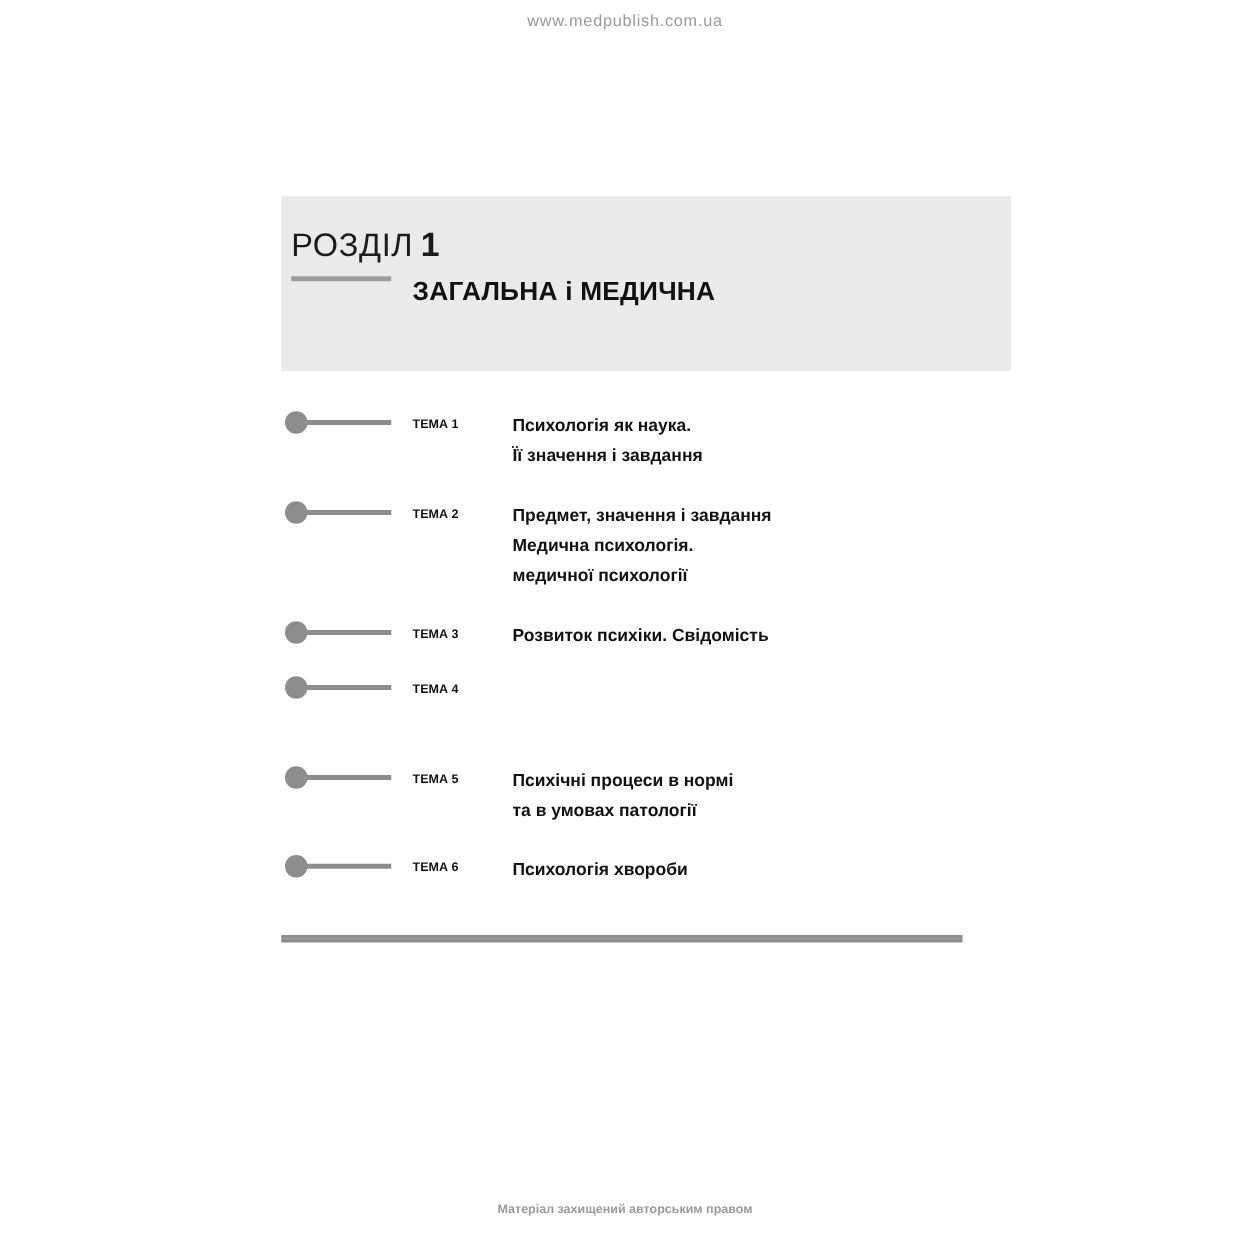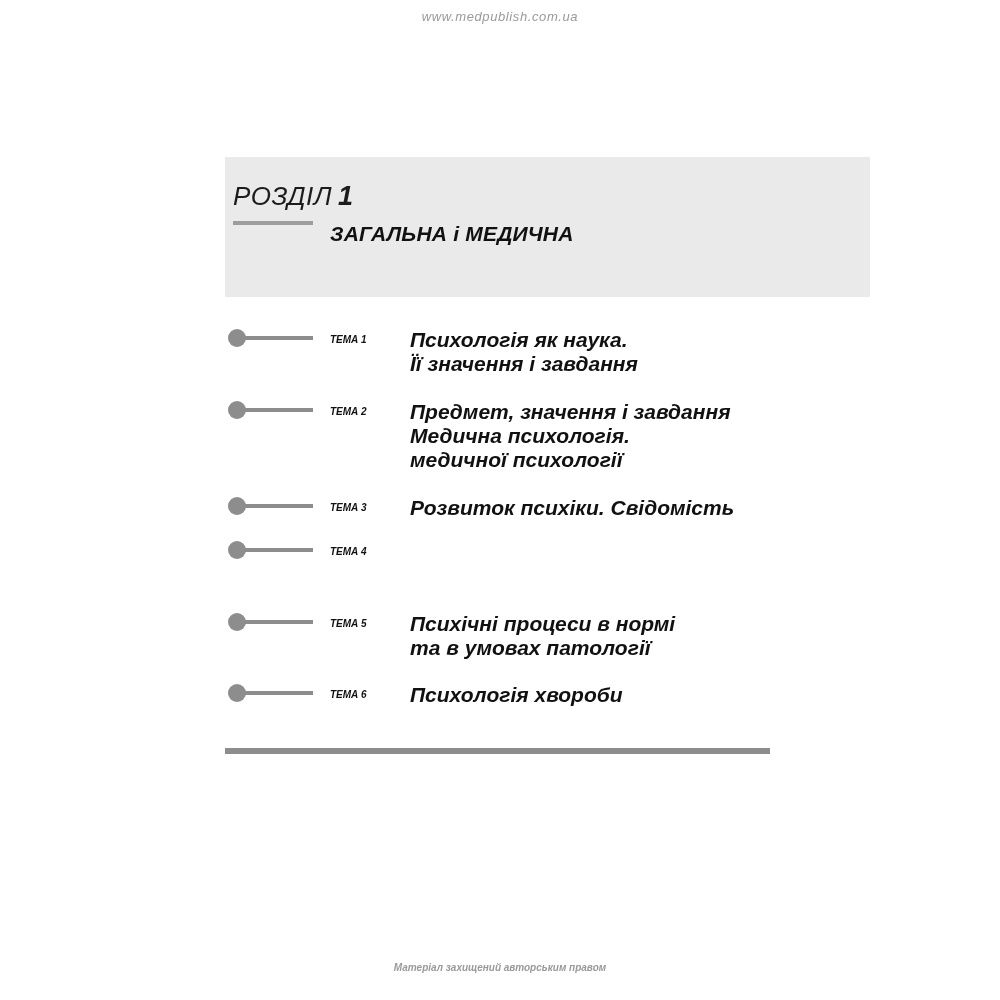--- a/index.html
+++ b/index.html
@@ -1,31 +1,31 @@
 <!DOCTYPE html>
 <html><head>
 <meta charset="utf-8">
 <style>
-  * { margin: 0; padding: 0; box-sizing: border-box; font-style: italic; }
+  * { margin: 0; padding: 0; box-sizing: border-box; }
   html, body { background: #ffffff; }
   body {
     width: 1000px; height: 1000px;
     position: relative;
     font-family: "Liberation Sans", "DejaVu Sans", sans-serif;
     color: #111111;
     overflow: hidden;
   }
   .header-url {
     position: absolute; top: 9px; left: 0; width: 100%;
     text-align: center;
     font-size: 13px; color: #9a9a9a; letter-spacing: 0.6px;
   }
   .chapter-box {
     position: absolute; left: 225px; top: 157px;
-    width: 645px; height: 140px;
+    width: 584px; height: 140px;
     background: #eaeaea;
     padding-left: 16px;
   }
   .chapter-label-row {
     position: absolute; left: 8px; top: 24px;
     font-size: 26px; font-weight: 400; color: #1c1c1c;
     letter-spacing: 0.5px;
   }
   .chapter-number { font-weight: 700; font-size: 27px; margin-left: 6px; }
   .chapter-rule {
@@ -49,21 +49,21 @@
     position: absolute; left: 16px; top: 8px;
     width: 72px; height: 4px; background: #8d8d8d;
   }
   .topic-label {
     position: absolute; left: 105px; top: 0;
     font-size: 10px; font-weight: 700; line-height: 24px;
     white-space: nowrap;
   }
   .topic-text {
     position: absolute; left: 185px; top: 0;
-    font-size: 21px; font-weight: 700; line-height: 24px;
+    font-size: 14px; font-weight: 700; line-height: 24px;
     width: 340px;
   }
   .double-rule {
     position: absolute; left: 225px; top: 748px;
     width: 545px; height: 3px;
     border-top: 3px solid #8d8d8d;
     border-bottom: 3px solid #8d8d8d;
   }
   .footer-copyright {
     position: absolute; top: 962px; left: 0; width: 100%;

